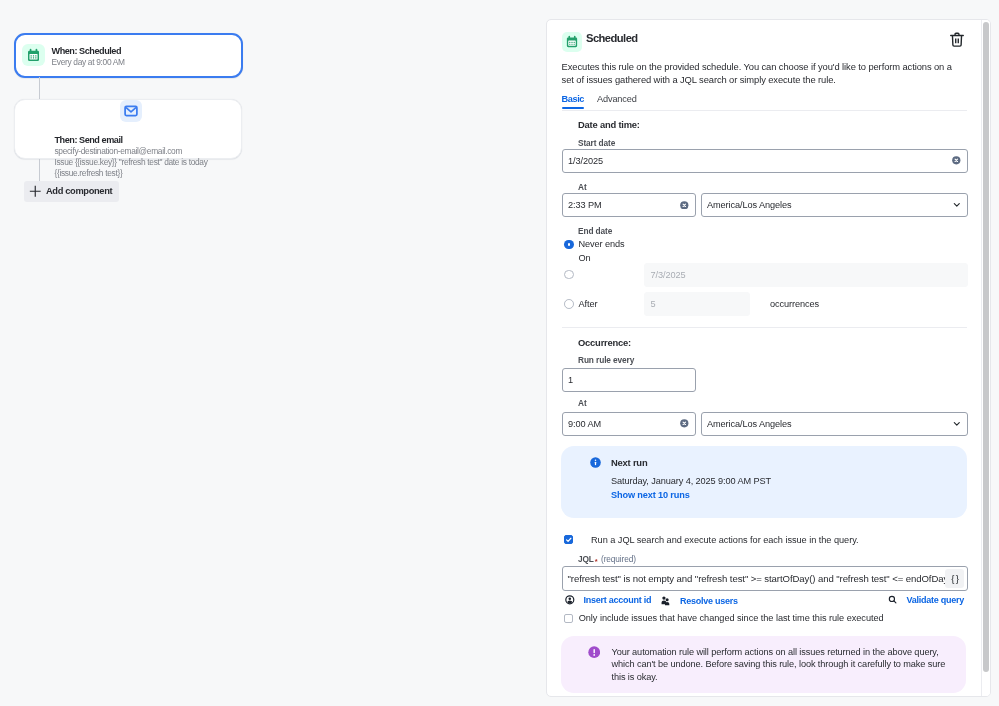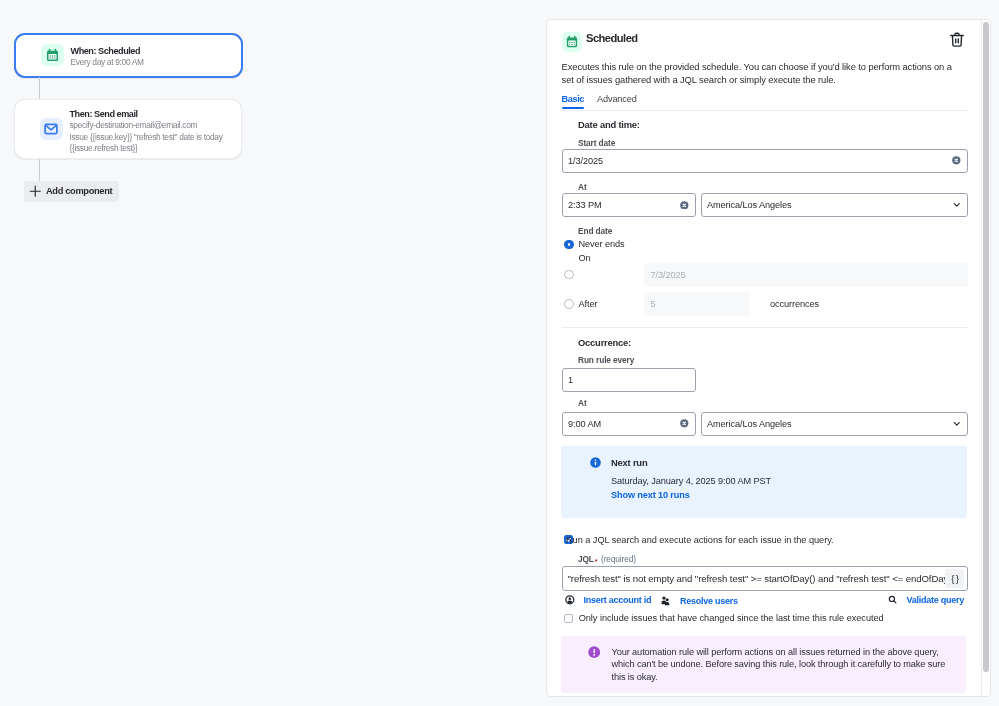--- a/index.html
+++ b/index.html
@@ -14,21 +14,21 @@
     -webkit-font-smoothing: antialiased;
   }
   .page { position: relative; width: 999px; height: 706px; background:#f7f8f9; }
 
   
   .flow { position:absolute; left:0; top:0; width:546px; height:706px; }
 
   .node {
     position:absolute; background:#fff; border-radius:11px;
     border:1px solid #eceef1; display:flex; align-items:center;
-    gap:7px; padding-left:25px;
+    gap:7px; padding-left:6px;
     box-shadow:0 1px 1px rgba(9,30,66,0.06), 0 0 1px rgba(9,30,66,0.10);
   }
   .node.selected { border:2px solid #3b7cf0; }
   .node-icon { width:22.5px; height:22.5px; border-radius:6px; flex:0 0 22.5px;
                display:flex; align-items:center; justify-content:center; }
   .node-icon.green { background:#dcffef; }
   .node-icon.blue  { background:#e5effd; }
   .node-body { flex:1 1 auto; min-width:0; padding-top:3px; }
   .node2 .node-body { padding-top:5px; }
   .node-title { font-size:9.1px; font-weight:700; color:#26282d; line-height:12px;
@@ -85,21 +85,21 @@
   .caret { width:7.6px; height:7.6px; flex:0 0 7.6px; display:flex; margin-right:0.6px;}
 
   .radio { position:absolute; width:9.8px; height:9.8px; border-radius:50%; border:1.4px solid #b3b9c4;
            background:#fff; }
   .radio.checked { border:none; background:#1868db; }
   .radio.checked:after { content:""; position:absolute; left:3.5px; top:3.5px; width:2.8px; height:2.8px;
                          border-radius:50%; background:#fff;}
   .rlabel { position:absolute; font-size:9.2px; color:#292b30; letter-spacing:-0.1px; }
   .hr { position:absolute; left:15px; width:405px; height:1px; background:#ebecf0; }
 
-  .callout { position:absolute; border-radius:3px; }
+  .callout { position:absolute; border-radius:13px; }
   .callout-title { font-size:9.4px; font-weight:700; color:#292b30; letter-spacing:-0.2px; }
   .callout-text { font-size:9.2px; color:#292b30; line-height:14px; letter-spacing:-0.1px; }
   .callout-link { font-size:9.2px; color:#0c66e4; font-weight:700; letter-spacing:-0.15px; cursor:pointer;}
 
   .checkbox { position:absolute; width:9.2px; height:9.2px; border-radius:2px; border:1.2px solid #8590a2;
               background:#fff; }
   .checkbox.checked { background:#1868db; border-color:#1868db; border-width:1px; }
   .cb-label { position:absolute; font-size:9.2px; color:#292b30; letter-spacing:-0.04px; }
 
   .jql-input { position:absolute; display:flex; align-items:stretch; height:25px;
@@ -138,21 +138,21 @@
         </svg>
       </span>
       <span class="node-body">
         <span class="node-title">When: Scheduled</span>
         <span class="node-sub">Every day at 9:00 AM</span>
       </span>
     </div>
 
     <div class="connector" style="top:77px; height:22px"></div>
 
-    <div class="node node2" style="left:14px; top:98.5px; width:228px; height:60.5px;">
+    <div class="node node2" style="left:14px; top:98.5px; width:228px; height:60.5px;flex-direction:column;">
       <span class="node-icon blue">
         <svg width="14" height="14" viewBox="0 0 24 24" fill="none">
           <rect x="1.9" y="4.2" width="20.2" height="15.6" rx="2.2" stroke="#3b7cf0" stroke-width="3"></rect>
           <path d="M4.1 6.8l7.9 6.7 7.9-6.7" stroke="#3b7cf0" stroke-width="2.8" stroke-linecap="round" stroke-linejoin="round"></path>
         </svg>
       </span>
       <span class="node-body">
         <span class="node-title">Then: Send email</span>
         <span class="node-sub">specify-destination-email@email.com</span>
         <span class="node-sub">Issue {{issue.key}} "refresh test" date is today</span>
@@ -295,21 +295,21 @@
       <span class="abs callout-title" style="left:34px; top:10.5px;">Next run</span>
       <span class="abs callout-text" style="left:34px; top:27.5px;">Saturday, January 4, 2025 9:00 AM PST</span>
       <span class="abs callout-link" style="left:34px; top:43.5px;">Show next 10 runs</span>
     </div>
 
     <span class="checkbox checked" style="left:17.2px; top:515.2px;">
       <svg width="9.4" height="9.4" viewBox="0 0 24 24" style="position:absolute;left:-1.2px;top:-1.2px">
           <path d="M6.6 12.6l3.8 3.9 7.2-8.2" stroke="#fff" stroke-width="3" fill="none" stroke-linecap="round" stroke-linejoin="round"></path>
         </svg>
     </span>
-    <span class="cb-label" style="left:19px; top:514.5px;">Run a JQL search and execute actions for each issue in the query.</span>
+    <span class="cb-label" style="left:44px; top:514.5px;">Run a JQL search and execute actions for each issue in the query.</span>
 
     <div class="abs fld-label" style="left:15px; top:534px;">
       <span>JQL</span><span style="color:#ae2e24; font-size:7.5px; line-height:0; position:relative; top:1.5px; margin-left:0.8px;">*</span><span style="font-weight:400; color:#626f86; margin-left:3.5px;">(required)</span>
     </div>
     <div class="jql-input" style="left:14.5px; top:546px; width:406px;">
       <span class="jql-text">"refresh test" is not empty and "refresh test" &gt;= startOfDay() and "refresh test" &lt;= endOfDay()</span>
       <span class="jql-btn">{ }</span>
     </div>
 
     <span class="lnk" style="left:18px; top:575px;">

